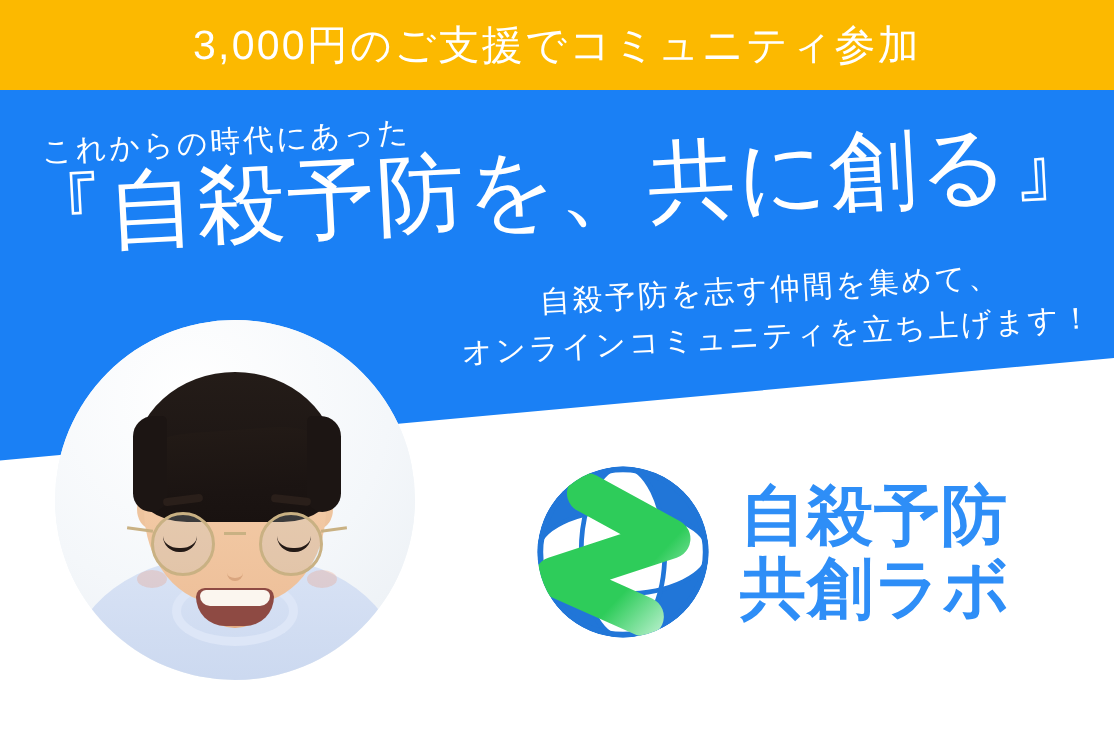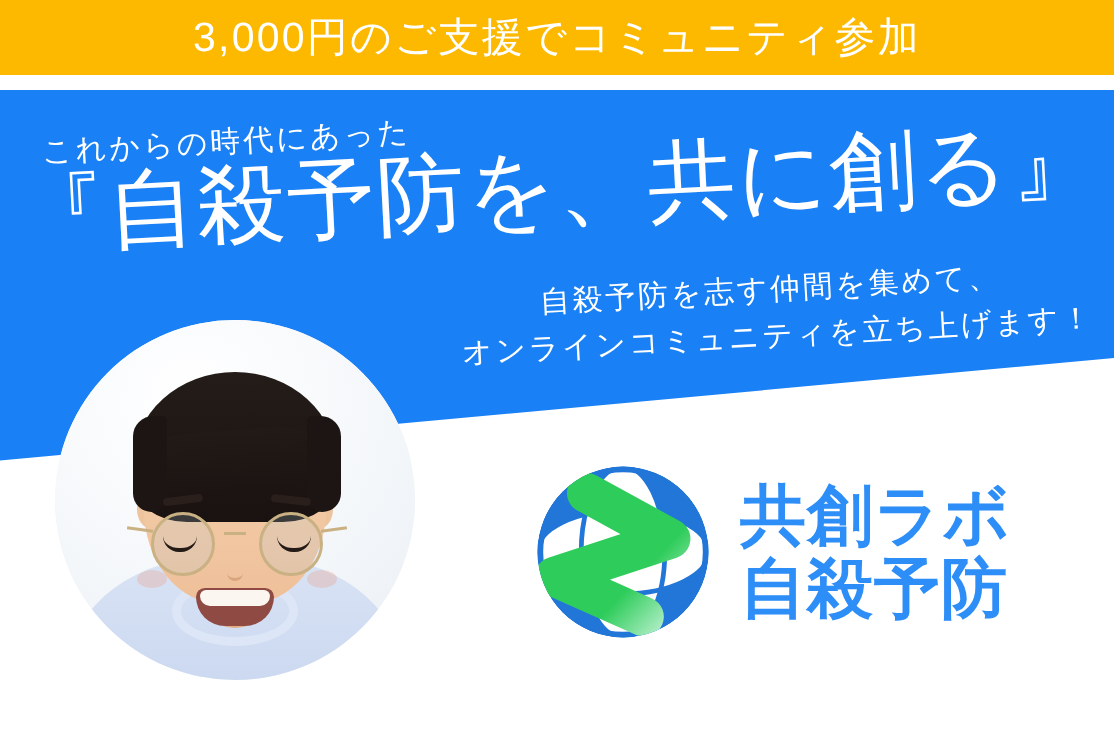--- a/index.html
+++ b/index.html
@@ -17,21 +17,21 @@
     height: 743px;
     overflow: hidden;
     background: #ffffff;
   }
 
   
   .top-ribbon {
     position: absolute;
     left: 0; top: 0;
     width: 1114px;
-    height: 75px;
+    height: 90px;
     background: #fcb900;
     display: flex;
     align-items: center;
     justify-content: center;
     z-index: 6;
   }
   .top-ribbon-text {
     color: #ffffff;
     font-size: 41px;
     letter-spacing: 0.055em;
@@ -421,18 +421,18 @@
         <ellipse cx="100" cy="100" rx="90" ry="44" fill="#ffffff"></ellipse>
         <ellipse cx="100" cy="100" rx="44" ry="90" fill="#ffffff"></ellipse>
         <ellipse cx="100" cy="100" rx="90" ry="44" fill="none" stroke="#2176d8" stroke-width="5"></ellipse>
         <ellipse cx="100" cy="100" rx="44" ry="90" fill="none" stroke="#2176d8" stroke-width="5"></ellipse>
         <circle cx="100" cy="100" r="87" fill="none" stroke="#2176d8" stroke-width="6"></circle>
 
         <path d="M62 38 L150 86 L28 126 L122 168" fill="none" stroke="url(#greenFade)" stroke-width="42" stroke-linecap="round" stroke-linejoin="round"></path>
       </g>
     </svg>
     <div class="logo-wordmark">
+      <div class="logo-line">自殺予防</div>
       <div class="logo-line">共創ラボ</div>
-      <div class="logo-line">自殺予防</div>
     </div>
   </div>
 
 </div>
 
 </body></html>

